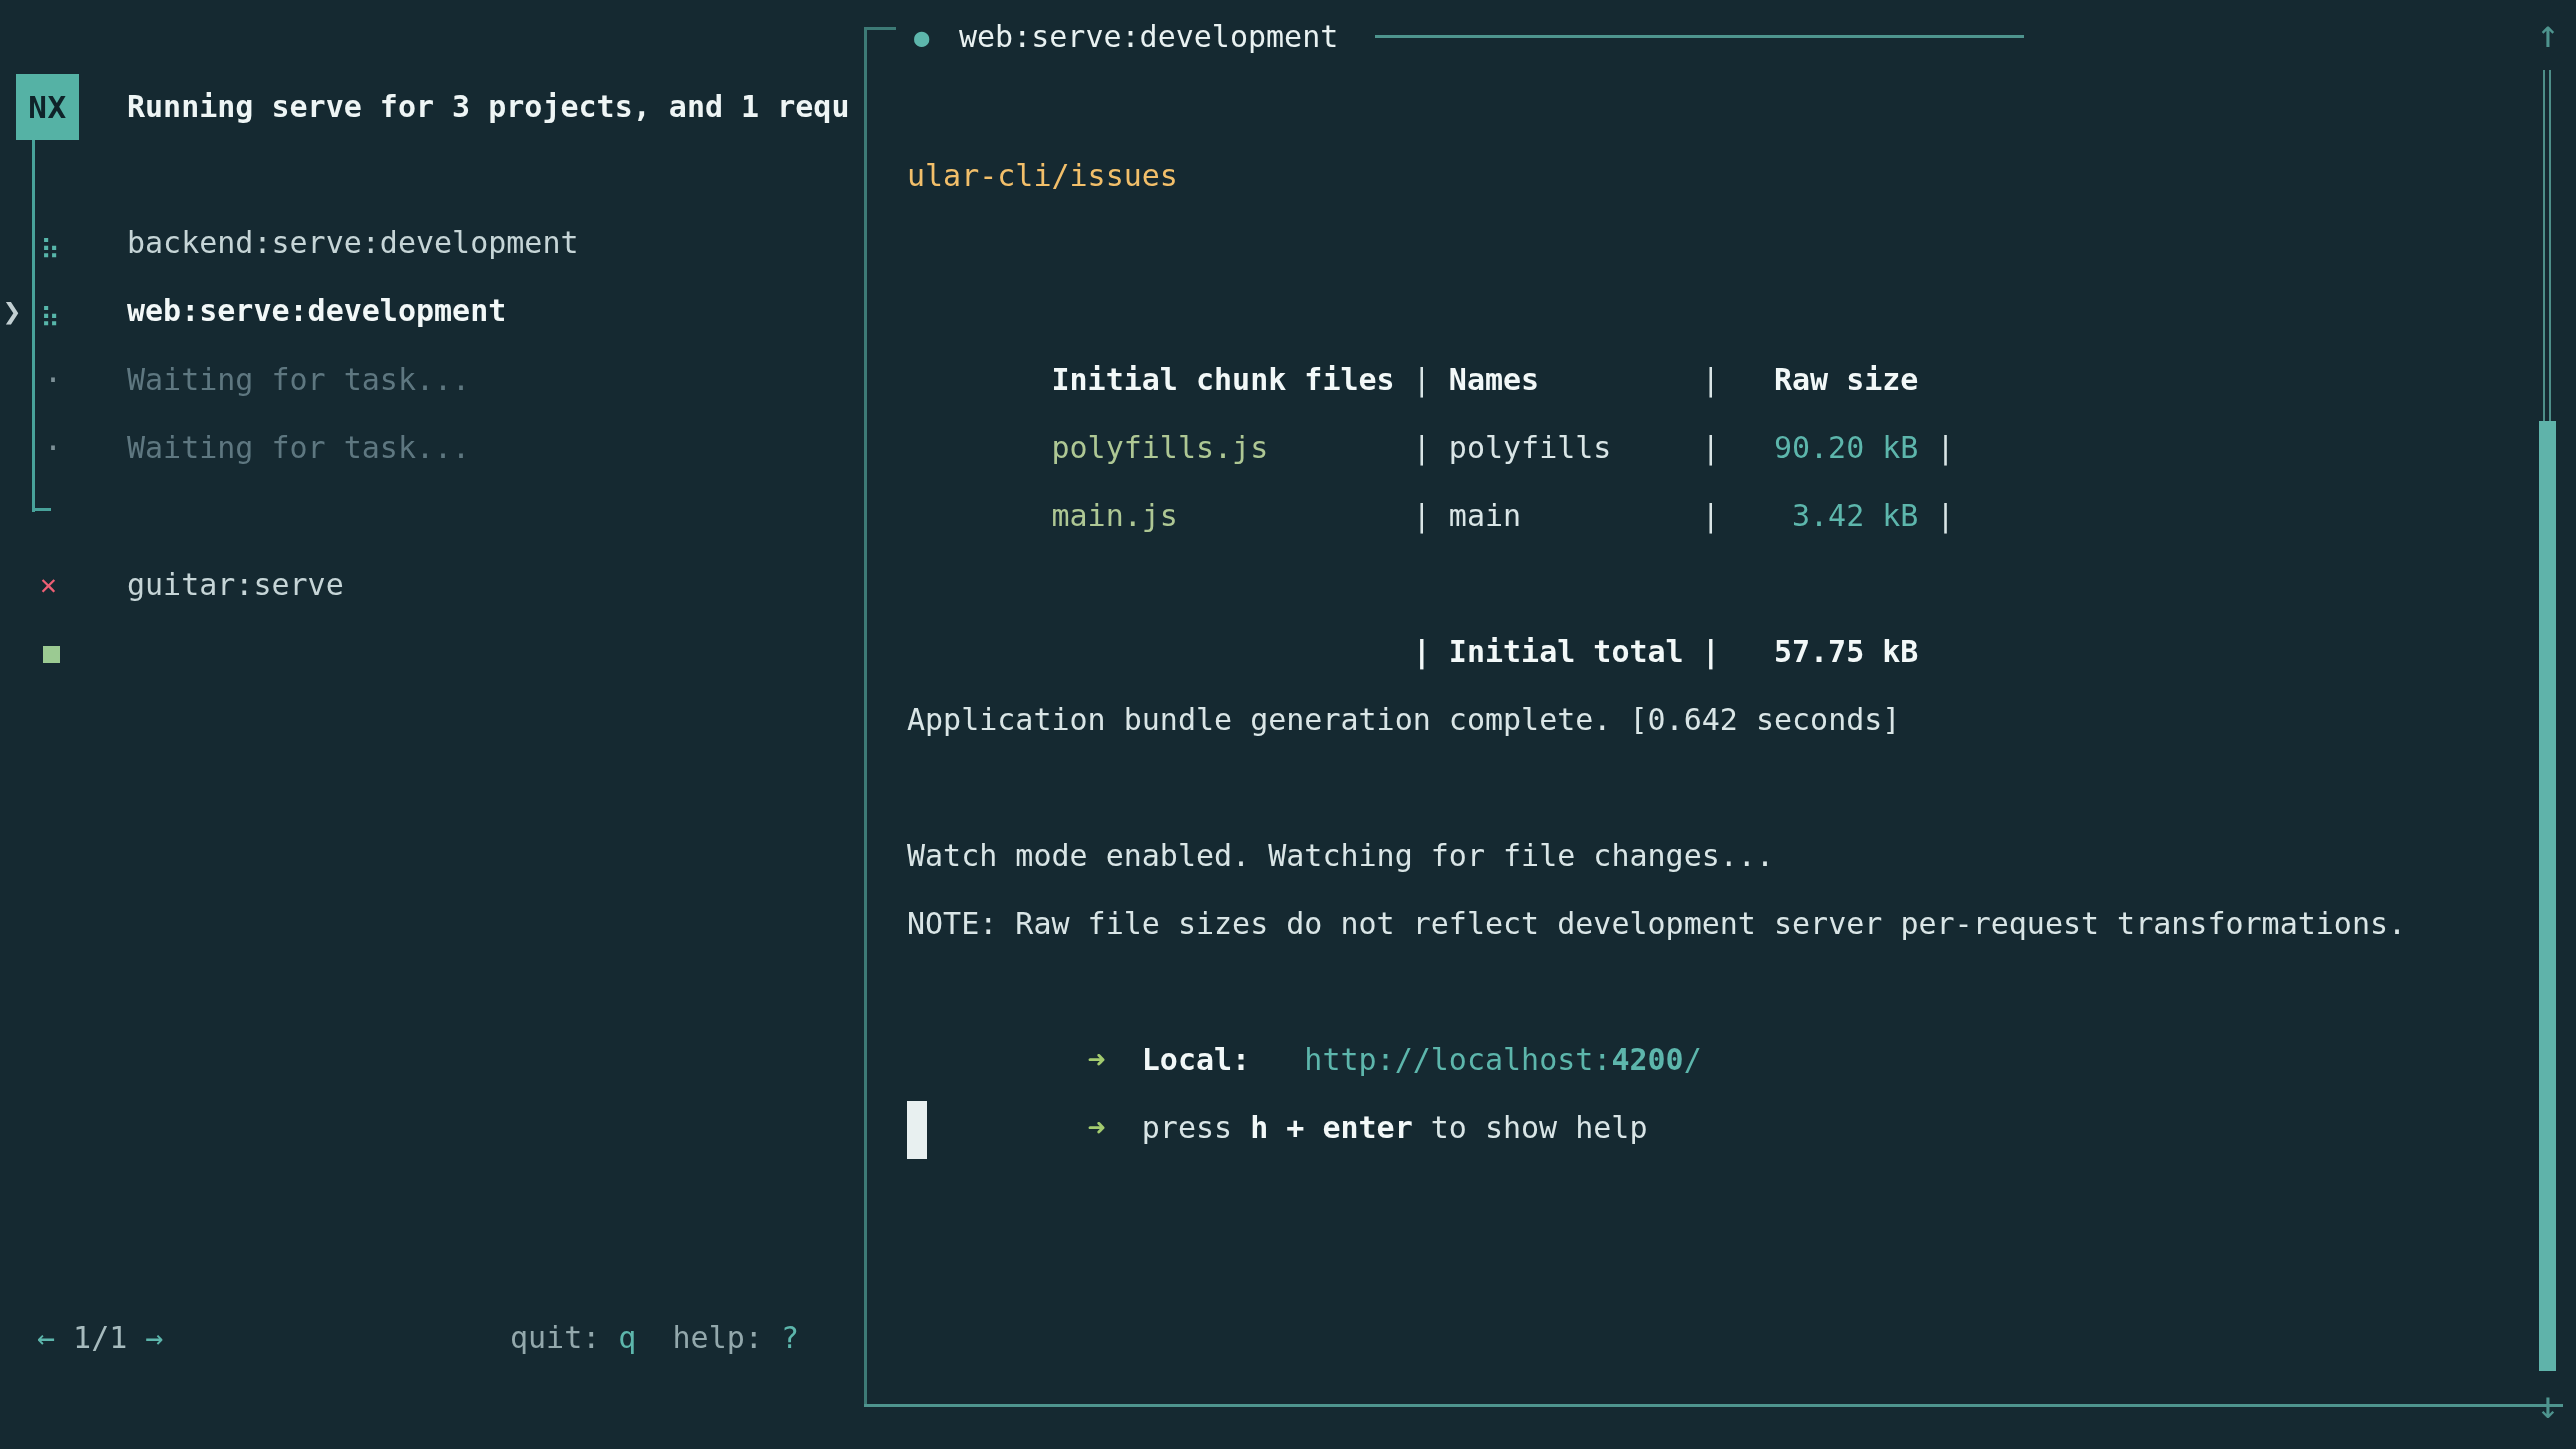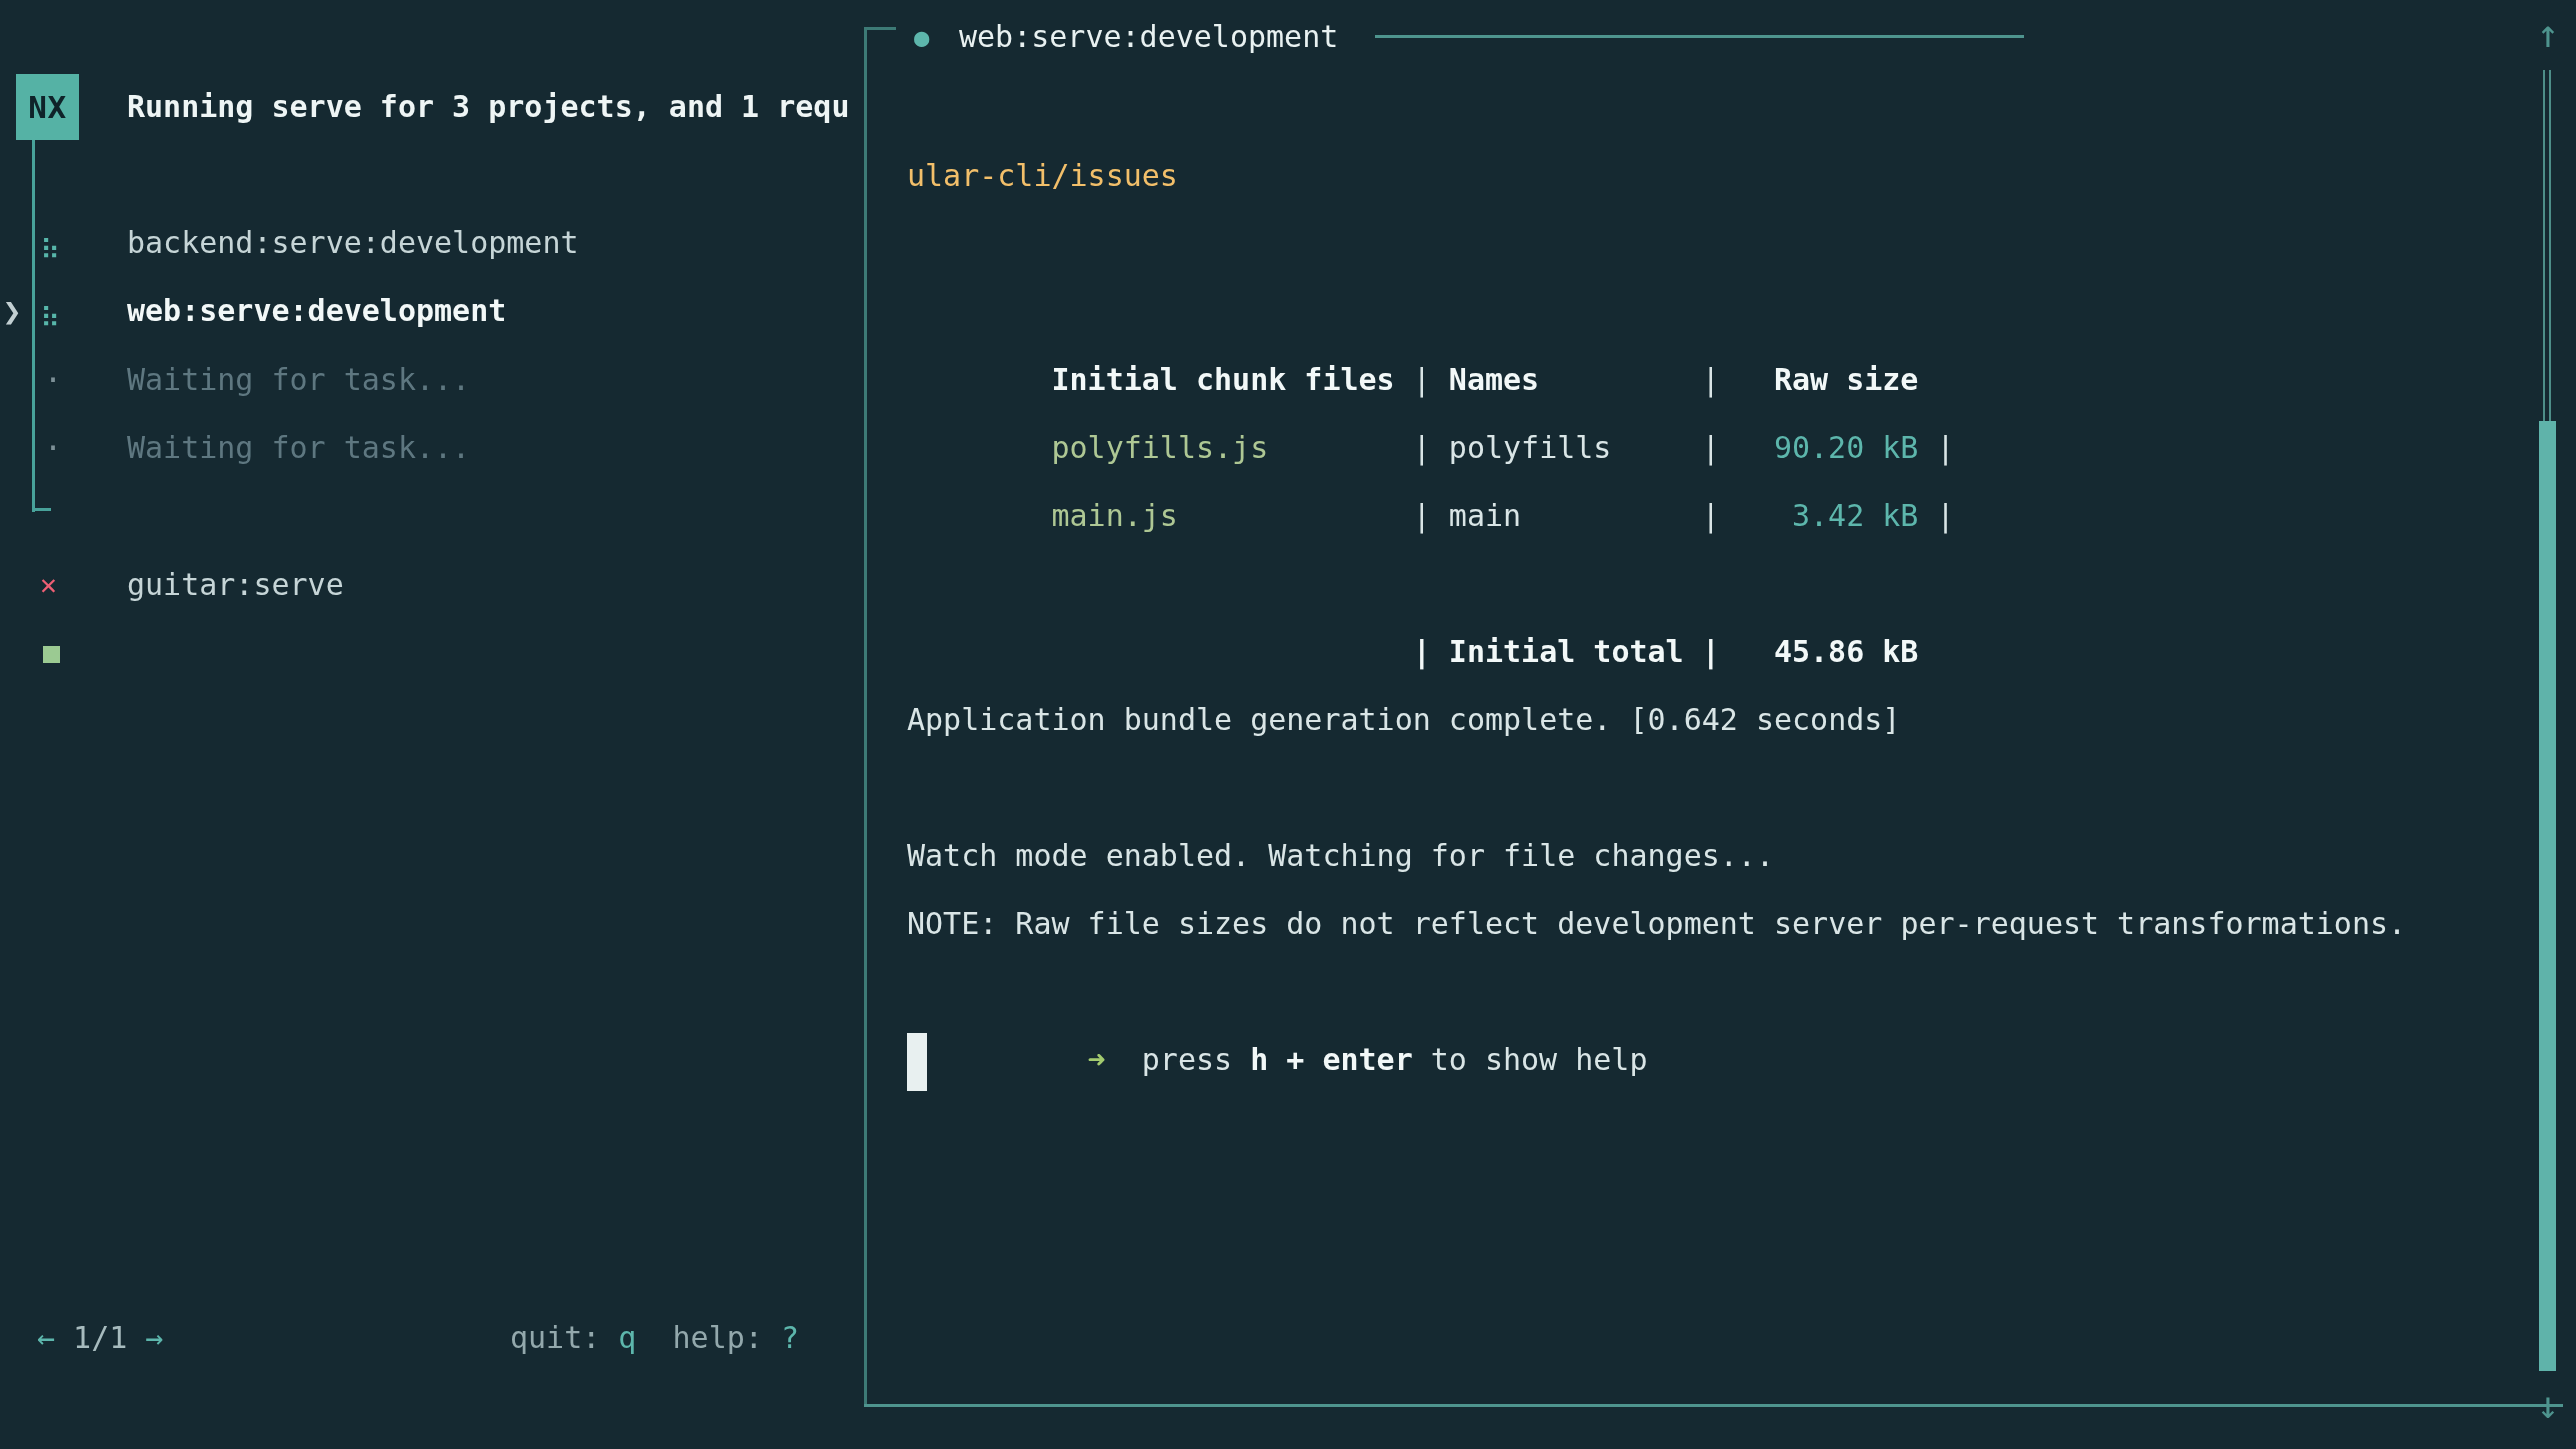--- a/index.html
+++ b/index.html
@@ -140,30 +140,33 @@
       </div>
       <div class="ln">
         <span class="c-file grn">polyfills.js</span><span class="c-sep fg">|</span><span class="c-name fg">polyfills</span><span class="c-sep fg">|</span><span class="c-size teal">90.20 kB</span><span class="c-end fg">|</span>
       </div>
       <div class="ln">
         <span class="c-file grn">main.js</span><span class="c-sep fg">|</span><span class="c-name fg">main</span><span class="c-sep fg">|</span><span class="c-size teal">3.42 kB</span><span class="c-end fg">|</span>
       </div>
       <div class="ln"></div>
 
       <div class="ln">
-        <span class="c-file"></span><span class="c-sep b">|</span><span class="c-name b">Initial total</span><span class="c-sep b">|</span><span class="c-size b">45.86 kB</span>
+        <span class="c-file"></span><span class="c-sep b">|</span><span class="c-name b">Initial total</span><span class="c-sep b">|</span><span class="c-size b">57.75 kB</span>
       </div>
       <div class="ln"></div>
 
       <div class="ln fg"><span>Application bundle generation complete. [0.642 seconds]</span></div>
       <div class="ln"></div>
 
       <div class="ln fg"><span>Watch mode enabled. Watching for file changes...</span></div>
       <div class="ln fg"><span>NOTE: Raw file sizes do not reflect development server per-request transformations.</span></div>
 
+      <div class="ln">
+        <span class="garr ml2">➜</span><span class="b ml2">Local:</span><span class="ml3"><span class="teal">http://localhost:</span><span class="tealb">4200</span><span class="teal">/</span></span>
+      </div>
       <div class="ln">
         <span class="garr ml2">➜</span><span class="fg ml2">press</span><span class="b ml1">h + enter</span><span class="fg ml1">to show help</span>
       </div>
       <div class="ln"><span class="cursor-block"></span></div>
     </div>
   </main>
 
   <div class="scroll-up">↑</div>
   <div class="scroll-track"></div>
   <div class="scroll-thumb"></div>

